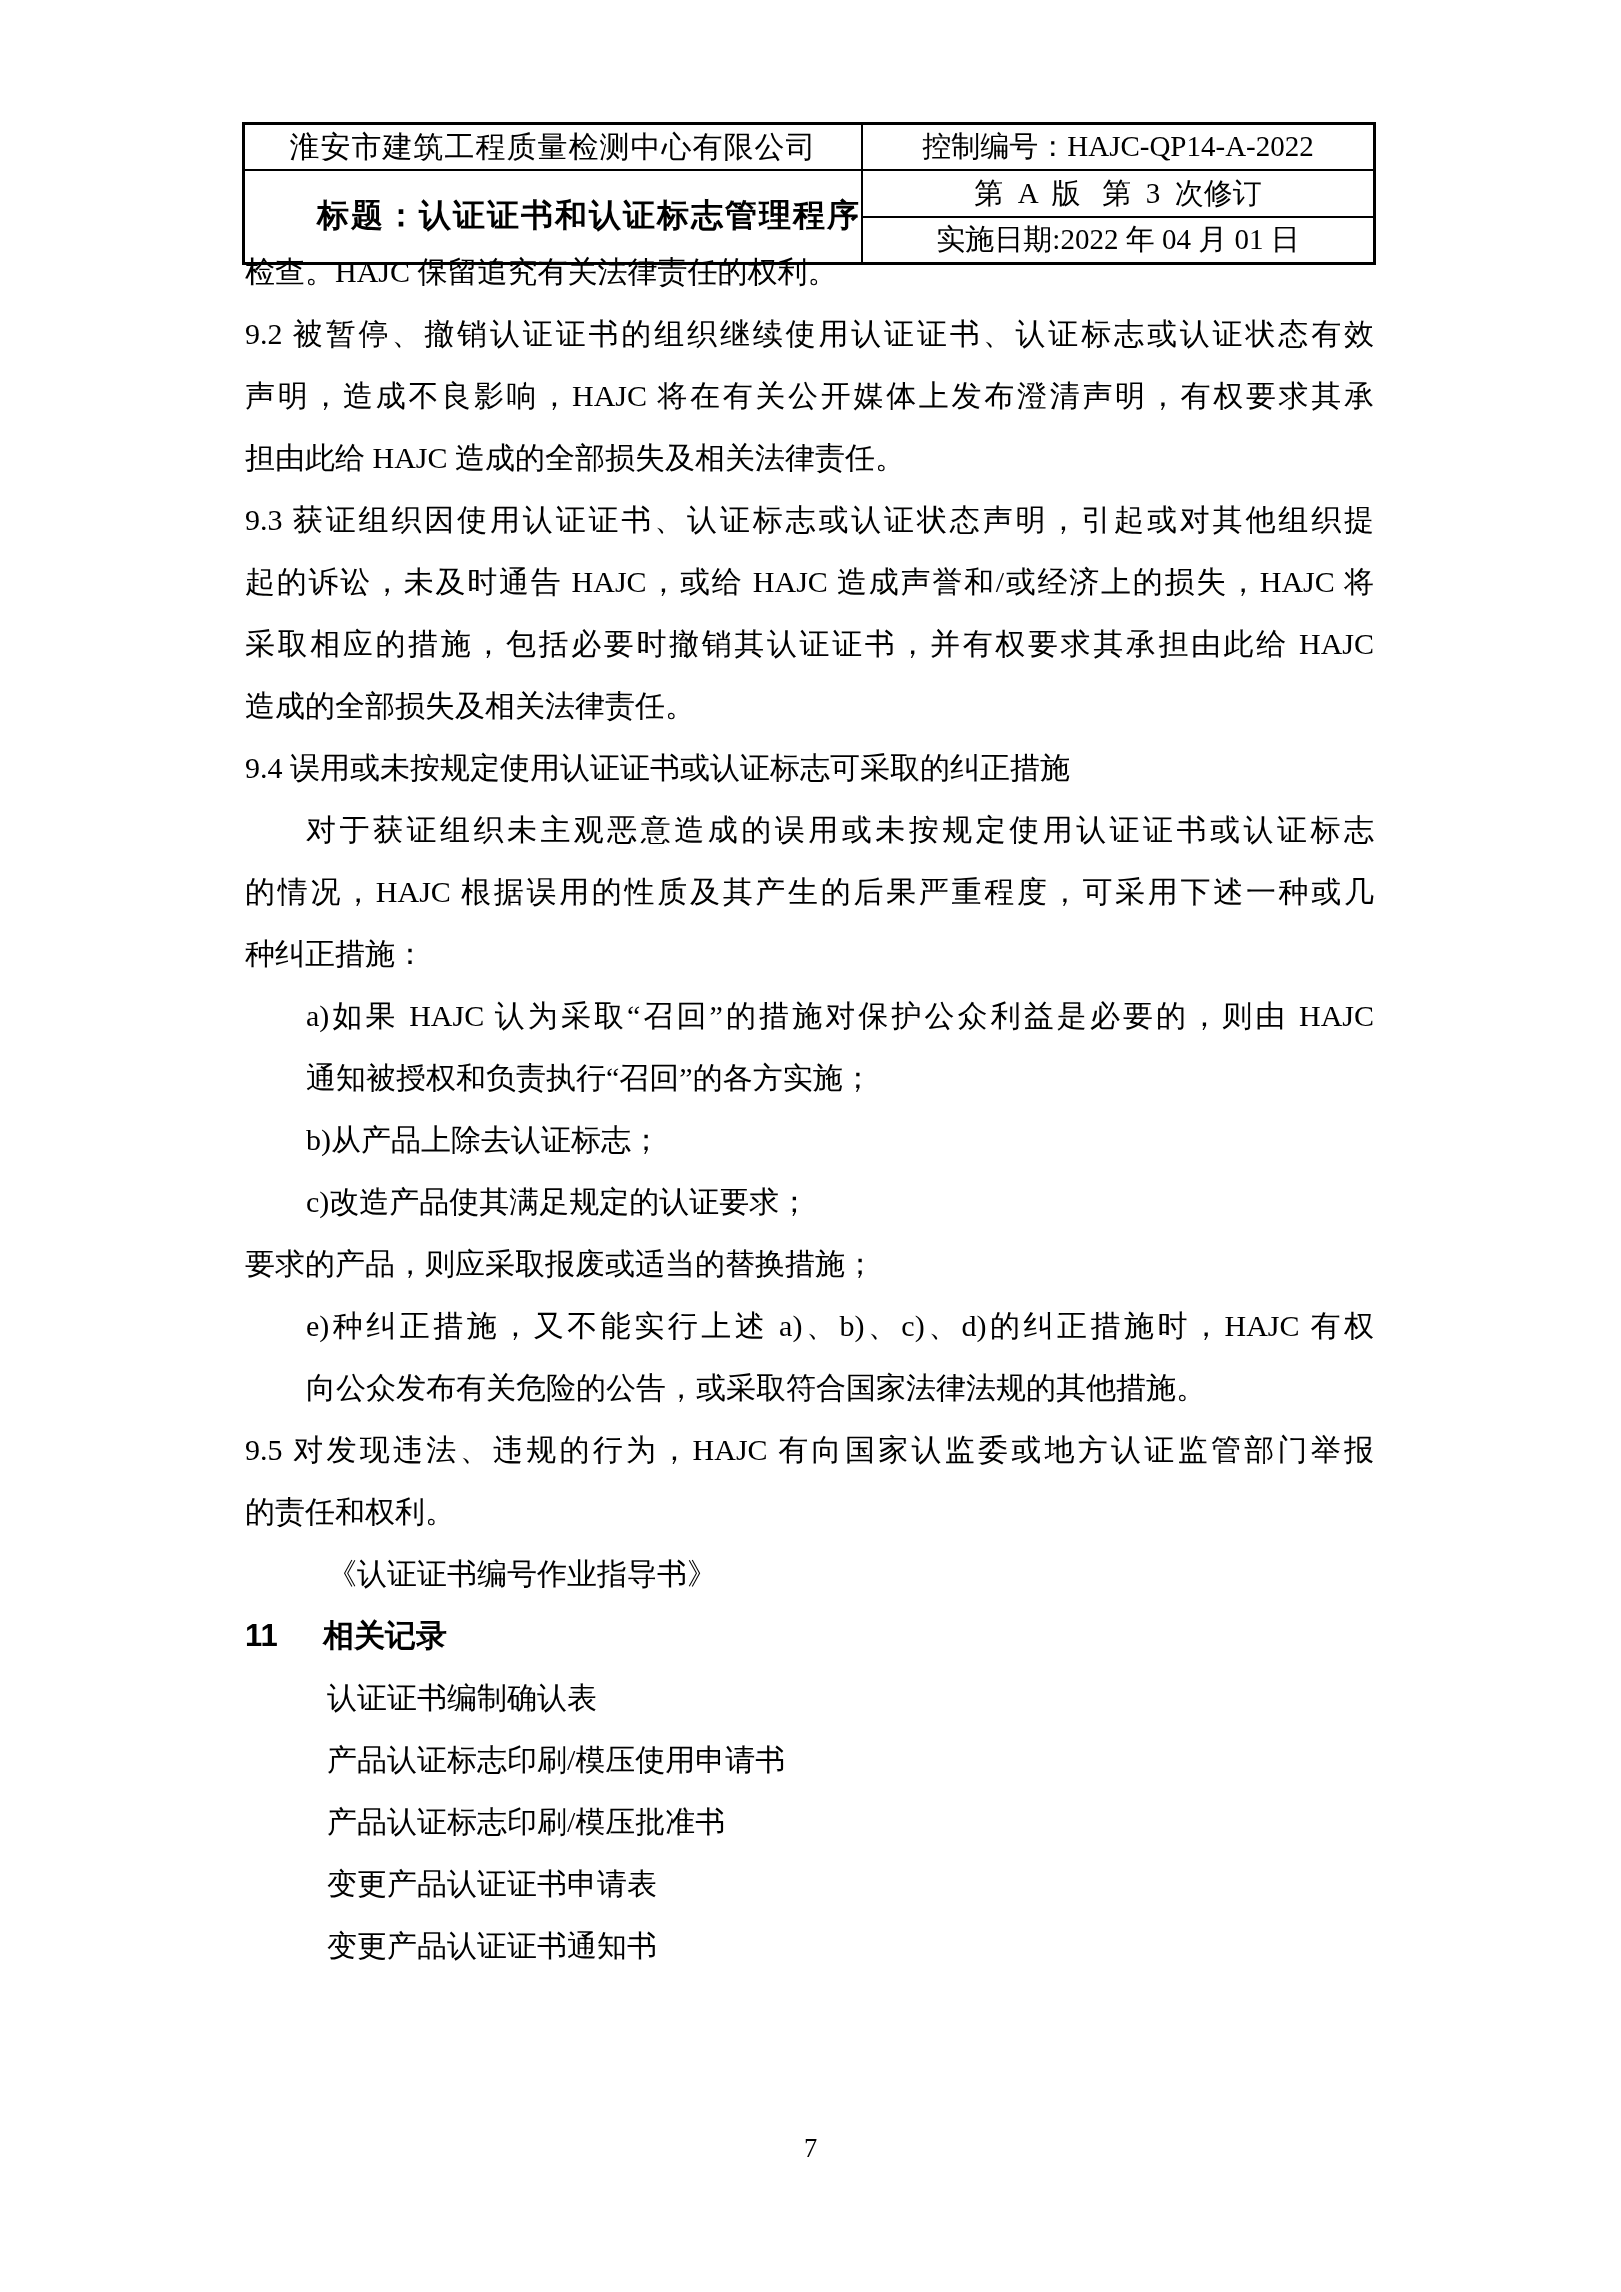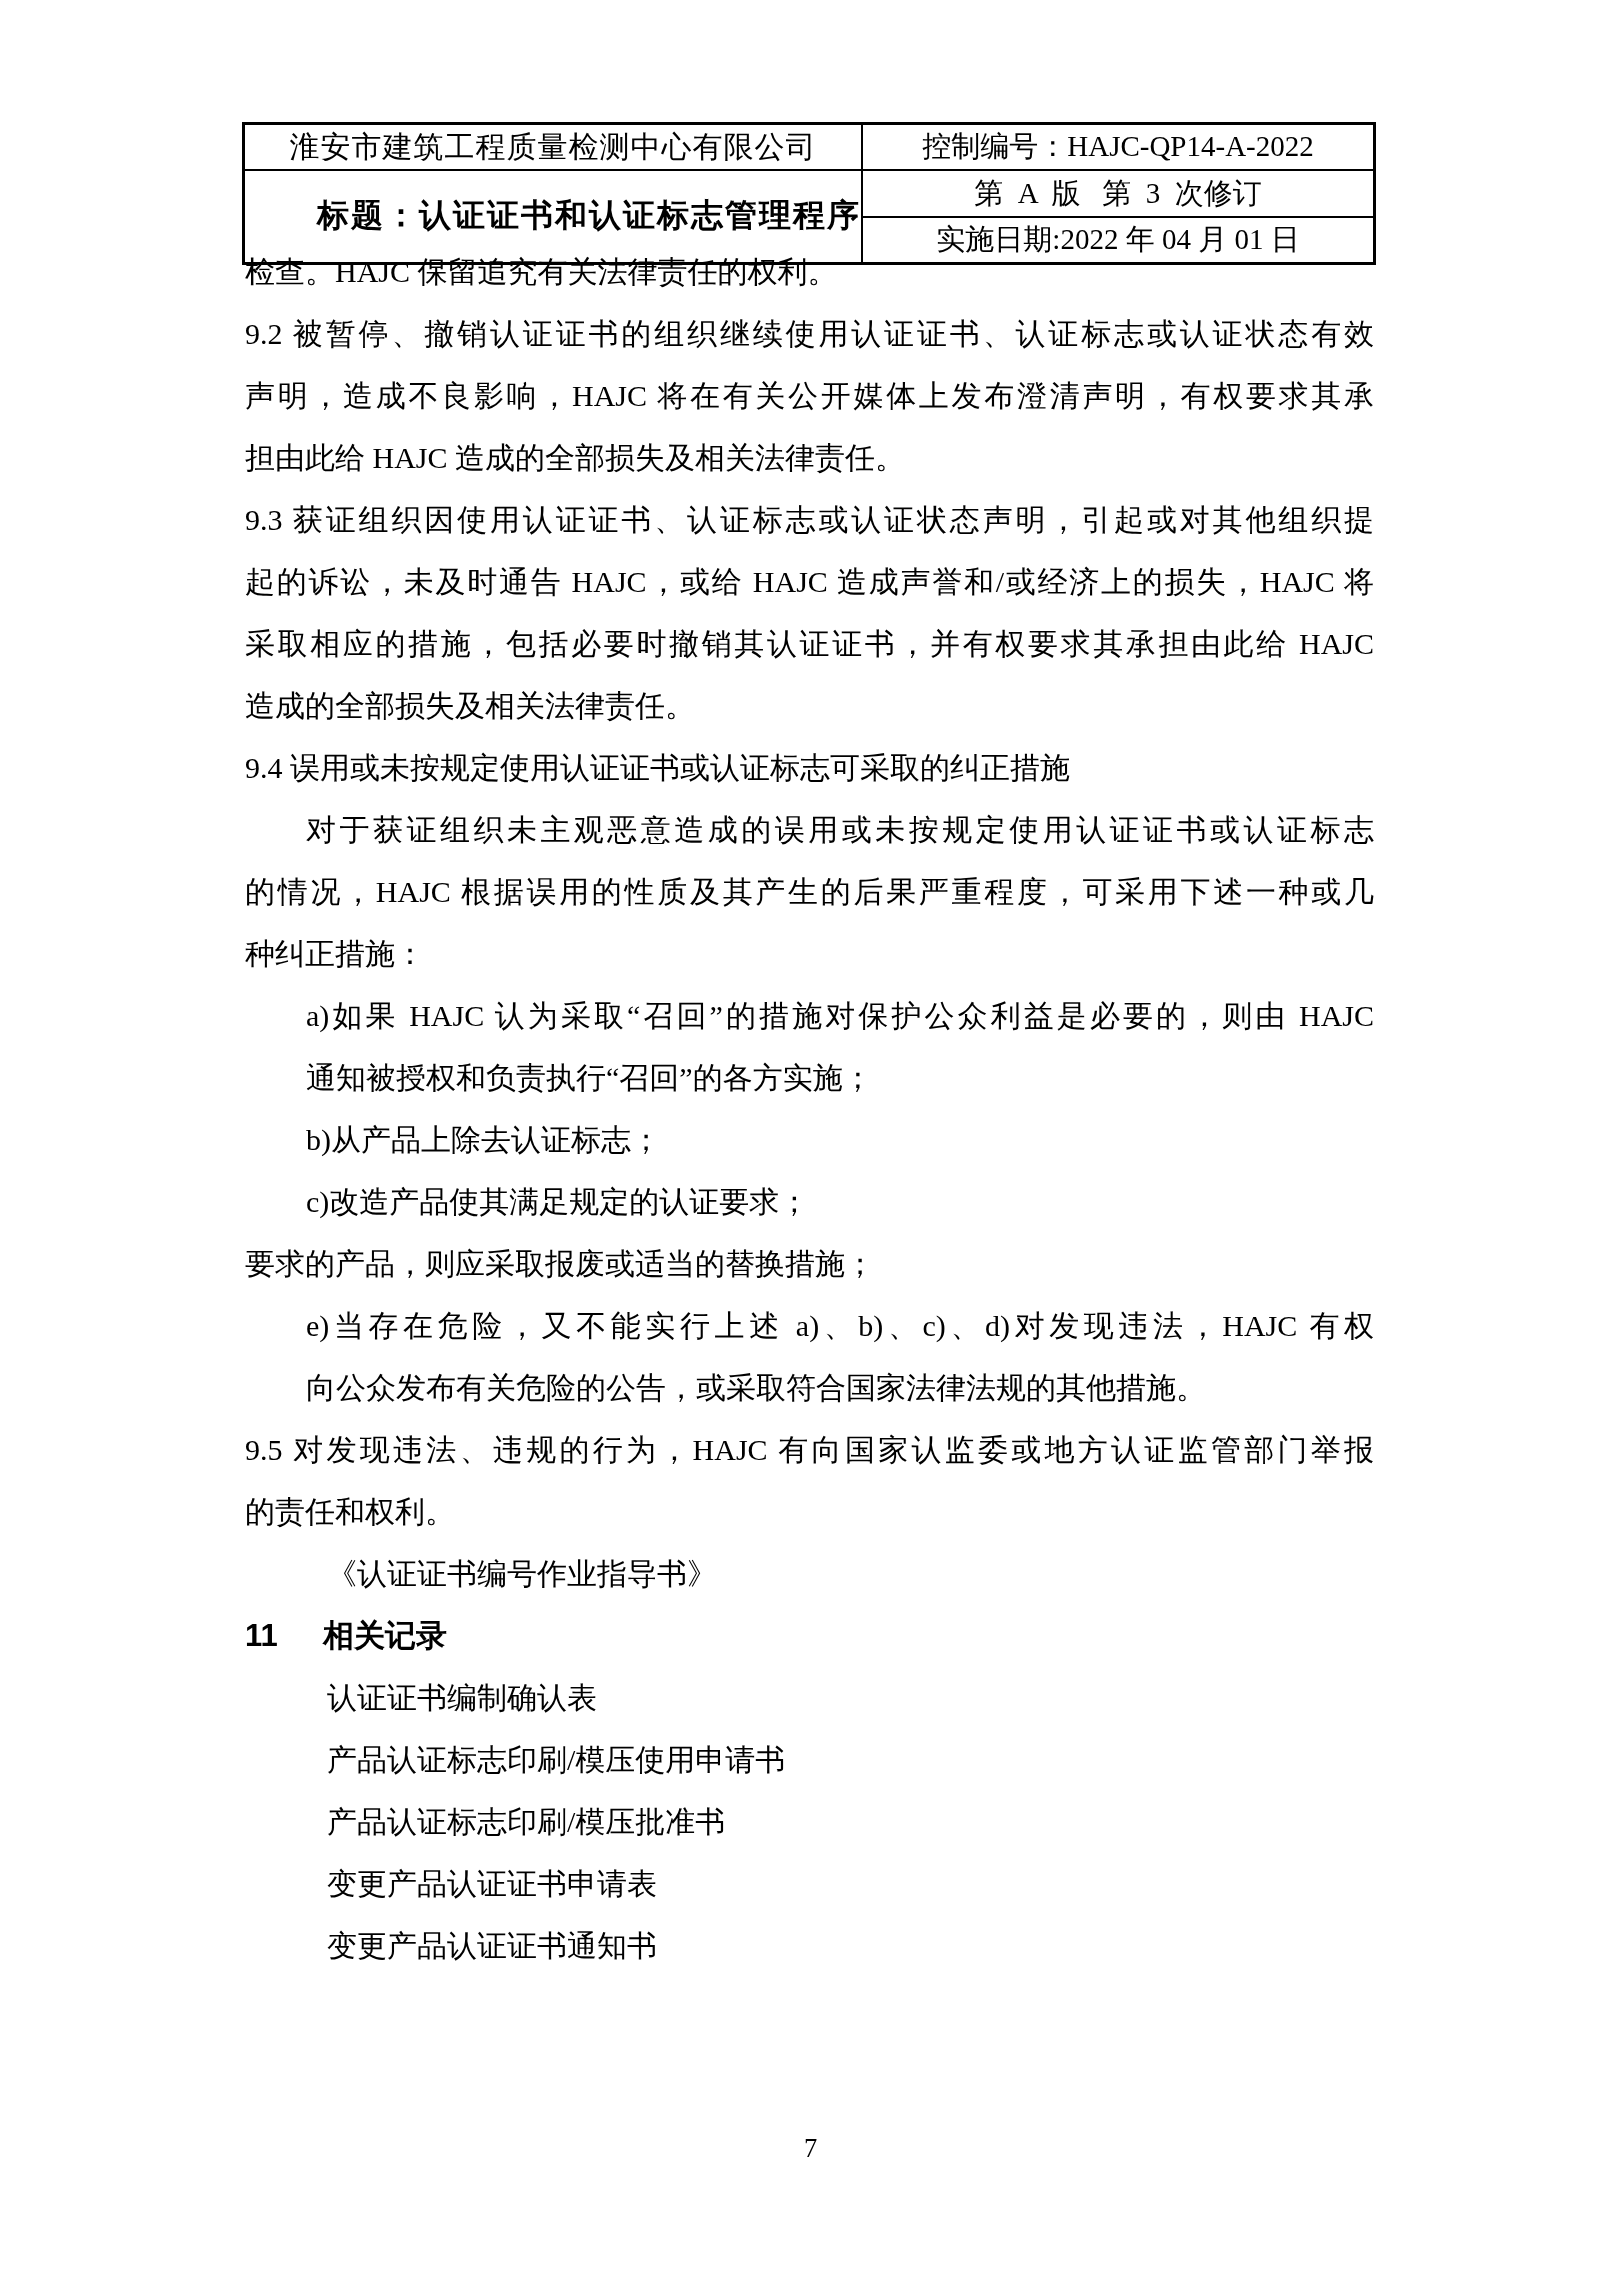--- a/index.html
+++ b/index.html
@@ -97,21 +97,21 @@
       <div class="line">造成的全部损失及相关法律责任。</div>
       <div class="line">9.4 误用或未按规定使用认证证书或认证标志可采取的纠正措施</div>
       <div class="line j i2">对于获证组织未主观恶意造成的误用或未按规定使用认证证书或认证标志</div>
       <div class="line j">的情况，HAJC 根据误用的性质及其产生的后果严重程度，可采用下述一种或几</div>
       <div class="line">种纠正措施：</div>
       <div class="line j i2">a)如果 HAJC 认为采取“召回”的措施对保护公众利益是必要的，则由 HAJC</div>
       <div class="line i2">通知被授权和负责执行“召回”的各方实施；</div>
       <div class="line i2">b)从产品上除去认证标志；</div>
       <div class="line i2">c)改造产品使其满足规定的认证要求；</div>
       <div class="line">要求的产品，则应采取报废或适当的替换措施；</div>
-      <div class="line j i2">e)当存在危险，又不能实行上述 a)、b)、c)、d)对发现违法，HAJC 有权</div>
+      <div class="line j i2">e)种纠正措施，又不能实行上述 a)、b)、c)、d)的纠正措施时，HAJC 有权</div>
       <div class="line i2">向公众发布有关危险的公告，或采取符合国家法律法规的其他措施。</div>
       <div class="line j">9.5 对发现违法、违规的行为，HAJC 有向国家认监委或地方认证监管部门举报</div>
       <div class="line">的责任和权利。</div>
       <div class="line i27">《认证证书编号作业指导书》</div>
       <div class="line hd"><span class="hnum">11</span><span>相关记录</span></div>
       <div class="line i27">认证证书编制确认表</div>
       <div class="line i27">产品认证标志印刷/模压使用申请书</div>
       <div class="line i27">产品认证标志印刷/模压批准书</div>
       <div class="line i27">变更产品认证证书申请表</div>
       <div class="line i27">变更产品认证证书通知书</div>

